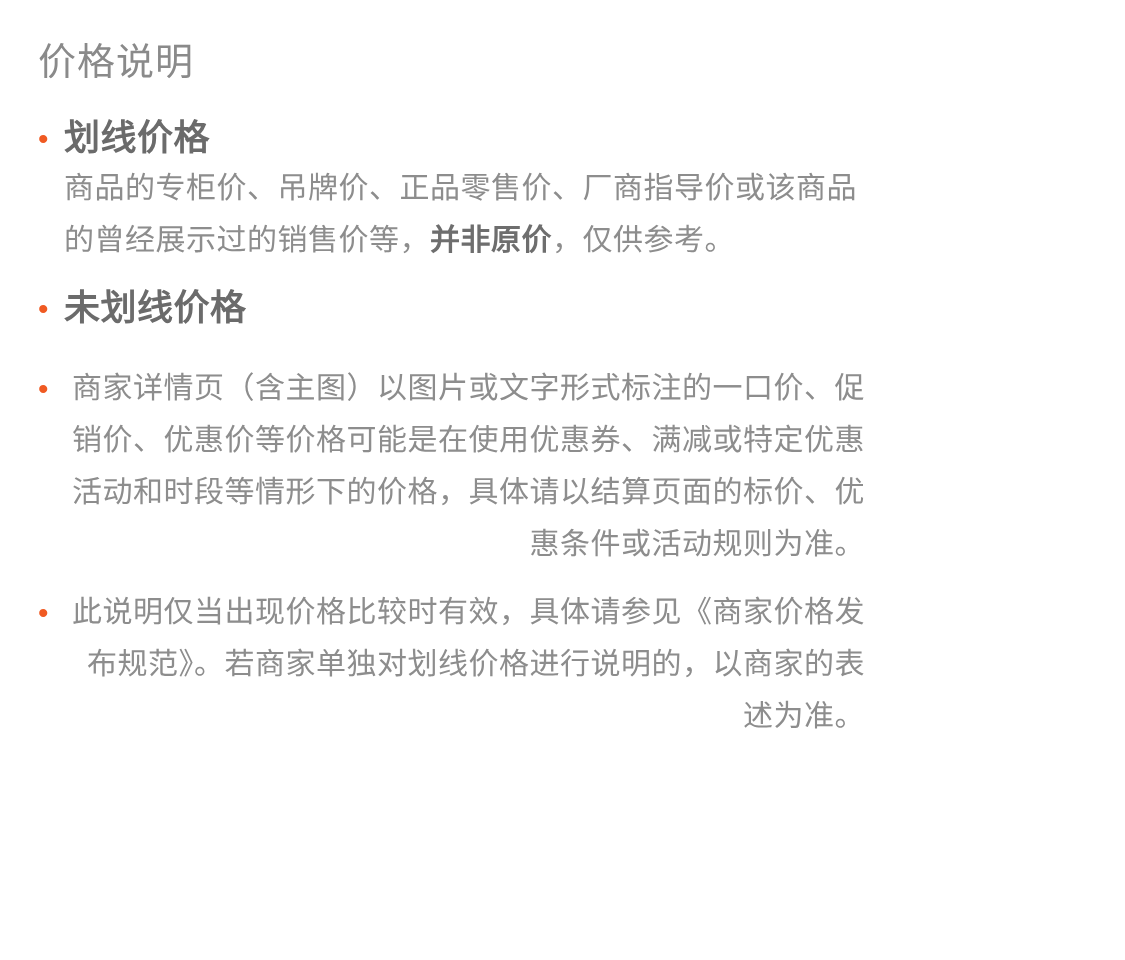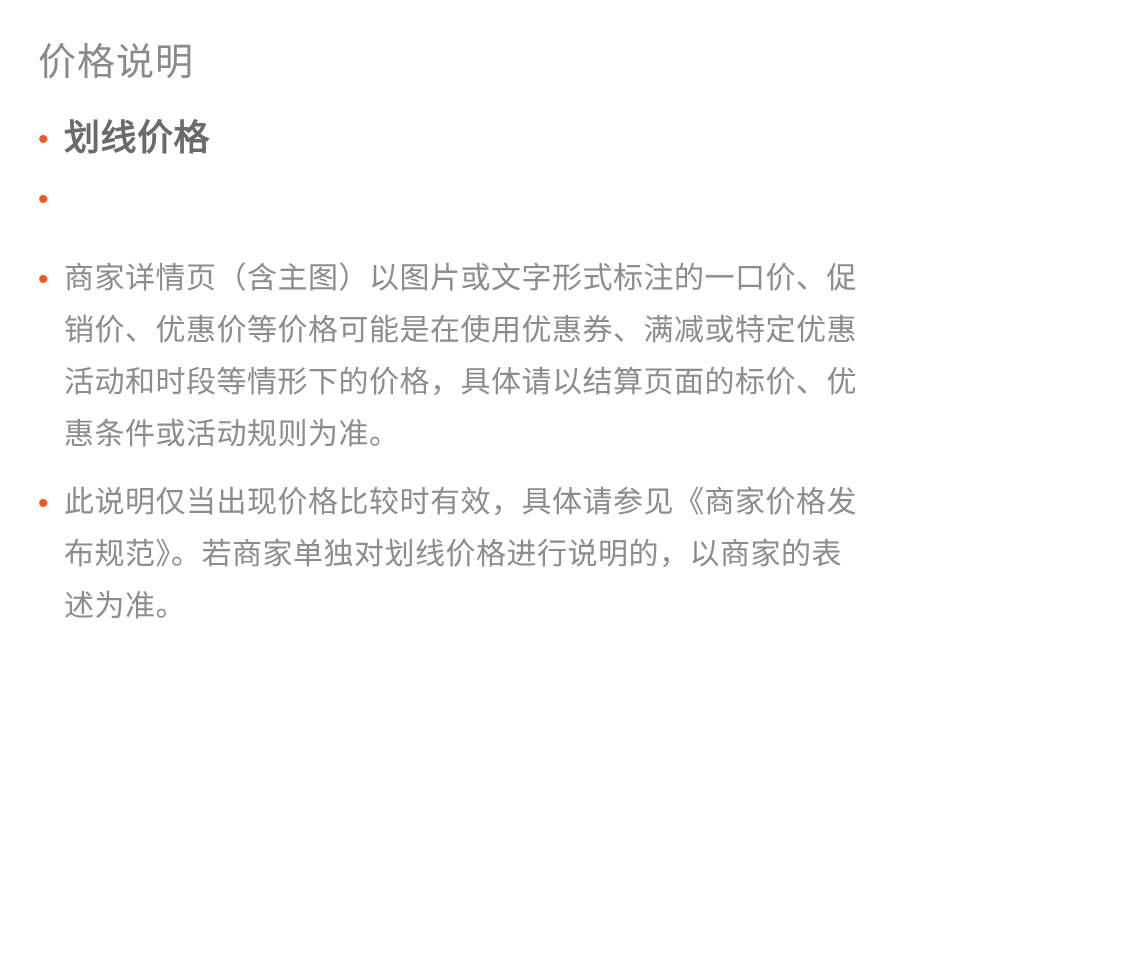--- a/index.html
+++ b/index.html
@@ -68,20 +68,21 @@
   }
   .bullet-para .bullet {
     margin-top: 10px;
   }
   .bullet-para .para-text {
     font-size: 30px;
     line-height: 52px;
     color: #8d8d8d;
     letter-spacing: 0.5px;
     flex: 1;
+    text-align: right;
   }
   b, .strong {
     font-weight: bold;
     color: #6e6e6e;
   }
   .sec-heading-block {
     margin-bottom: 2px;
   }
   .gap-a { height: 10px; }
   .gap-b { height: 22px; }
@@ -91,27 +92,29 @@
 
 <div class="page">
 
   <h1 class="page-title">价格说明</h1>
 
   <div class="section">
     <div class="bullet-row sec-heading-block">
       <span class="bullet">•</span>
       <span class="heading">划线价格</span>
     </div>
+    <div class="body-text"><span>商品的专柜价、吊牌价、正品零售价、厂商指导价或该商品的曾经展示过的销售价等，</span><span class="strong">并非原价</span><span>，仅供参考。</span></div>
   </div>
 
   <div class="gap-a"></div>
 
   <div class="section">
     <div class="bullet-row sec-heading-block">
       <span class="bullet">•</span>
+      <span class="heading">未划线价格</span>
     </div>
   </div>
 
   <div class="gap-b"></div>
 
   <div class="bullet-para">
     <span class="bullet">•</span>
     <span class="para-text">商家详情页（含主图）以图片或文字形式标注的一口价、促销价、优惠价等价格可能是在使用优惠券、满减或特定优惠活动和时段等情形下的价格，具体请以结算页面的标价、优惠条件或活动规则为准。</span>
   </div>
 

